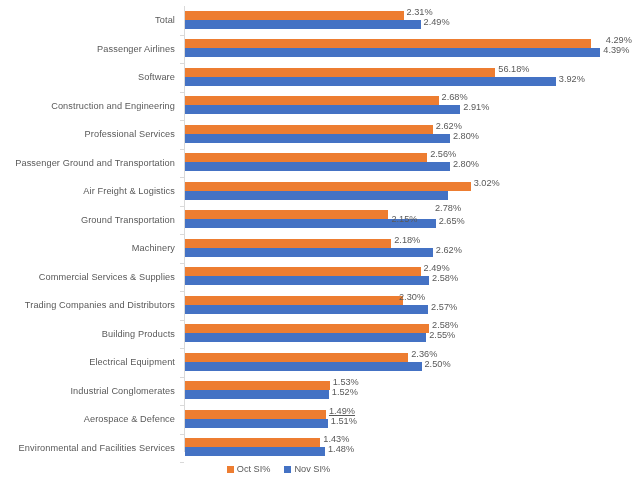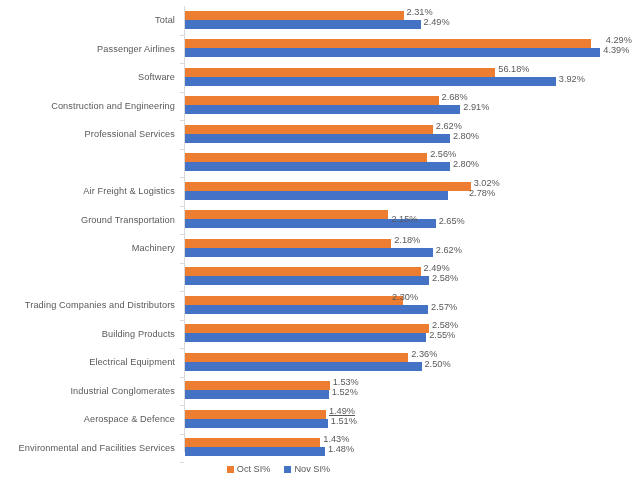--- a/index.html
+++ b/index.html
@@ -162,35 +162,36 @@
           <div class="cat-label">Professional Services</div>
           <div class="bars">
             <div class="bar oct" style="width: 247.852px; background: rgb(237, 125, 49);"></div>
             <div class="bar nov" style="width: 264.88px; background: rgb(68, 114, 196);"></div>
             <div class="dlabel oct" style="left: 250.852px;">2.62%</div>
             <div class="dlabel nov" style="left: 267.88px;">2.80%</div>
           </div>
         </div>
         <div class="row" style="top: 148.5px;">
           <div class="tick" style="top: 28.5px;"></div>
+          <div class="cat-label">Passenger Ground and Transportation</div>
           <div class="bars">
             <div class="bar oct" style="width: 242.176px; background: rgb(237, 125, 49);"></div>
             <div class="bar nov" style="width: 264.88px; background: rgb(68, 114, 196);"></div>
             <div class="dlabel oct" style="left: 245.176px;">2.56%</div>
             <div class="dlabel nov" style="left: 267.88px;">2.80%</div>
           </div>
         </div>
         <div class="row" style="top: 177px;">
           <div class="tick" style="top: 28.5px;"></div>
           <div class="cat-label">Air Freight &amp; Logistics</div>
           <div class="bars">
             <div class="bar oct" style="width: 285.692px; background: rgb(237, 125, 49);"></div>
             <div class="bar nov" style="width: 262.988px; background: rgb(68, 114, 196);"></div>
             <div class="dlabel oct" style="left: 288.692px;">3.02%</div>
-            <div class="dlabel nov" style="left: 284px;">2.78%</div>
+            <div class="dlabel nov" style="left: 250px; margin-top: 15px;">2.78%</div>
           </div>
         </div>
         <div class="row" style="top: 205.5px;">
           <div class="tick" style="top: 28.5px;"></div>
           <div class="cat-label">Ground Transportation</div>
           <div class="bars">
             <div class="bar oct" style="width: 203.39px; background: rgb(237, 125, 49);"></div>
             <div class="bar nov" style="width: 250.69px; background: rgb(68, 114, 196);"></div>
             <div class="dlabel oct" style="left: 206.39px; margin-top: 8px;">2.15%</div>
             <div class="dlabel nov" style="left: 253.69px;">2.65%</div>
@@ -201,34 +202,35 @@
           <div class="cat-label">Machinery</div>
           <div class="bars">
             <div class="bar oct" style="width: 206.228px; background: rgb(237, 125, 49);"></div>
             <div class="bar nov" style="width: 247.852px; background: rgb(68, 114, 196);"></div>
             <div class="dlabel oct" style="left: 209.228px;">2.18%</div>
             <div class="dlabel nov" style="left: 250.852px;">2.62%</div>
           </div>
         </div>
         <div class="row" style="top: 262.5px;">
           <div class="tick" style="top: 28.5px;"></div>
+          <div class="cat-label">Commercial Services &amp; Supplies</div>
           <div class="bars">
             <div class="bar oct" style="width: 235.554px; background: rgb(237, 125, 49);"></div>
             <div class="bar nov" style="width: 244.068px; background: rgb(68, 114, 196);"></div>
             <div class="dlabel oct" style="left: 238.554px;">2.49%</div>
             <div class="dlabel nov" style="left: 247.068px;">2.58%</div>
           </div>
         </div>
         <div class="row" style="top: 291px;">
           <div class="tick" style="top: 28.5px;"></div>
           <div class="cat-label">Trading Companies and Distributors</div>
           <div class="bars">
             <div class="bar oct" style="width: 217.58px; background: rgb(237, 125, 49);"></div>
             <div class="bar nov" style="width: 243.122px; background: rgb(68, 114, 196);"></div>
-            <div class="dlabel oct" style="left: 207px;">2.30%</div>
+            <div class="dlabel oct" style="left: 214px;">2.30%</div>
             <div class="dlabel nov" style="left: 246.122px;">2.57%</div>
           </div>
         </div>
         <div class="row" style="top: 319.5px;">
           <div class="tick" style="top: 28.5px;"></div>
           <div class="cat-label">Building Products</div>
           <div class="bars">
             <div class="bar oct" style="width: 244.068px; background: rgb(237, 125, 49);"></div>
             <div class="bar nov" style="width: 241.23px; background: rgb(68, 114, 196);"></div>
             <div class="dlabel oct" style="left: 247.068px;">2.58%</div>

